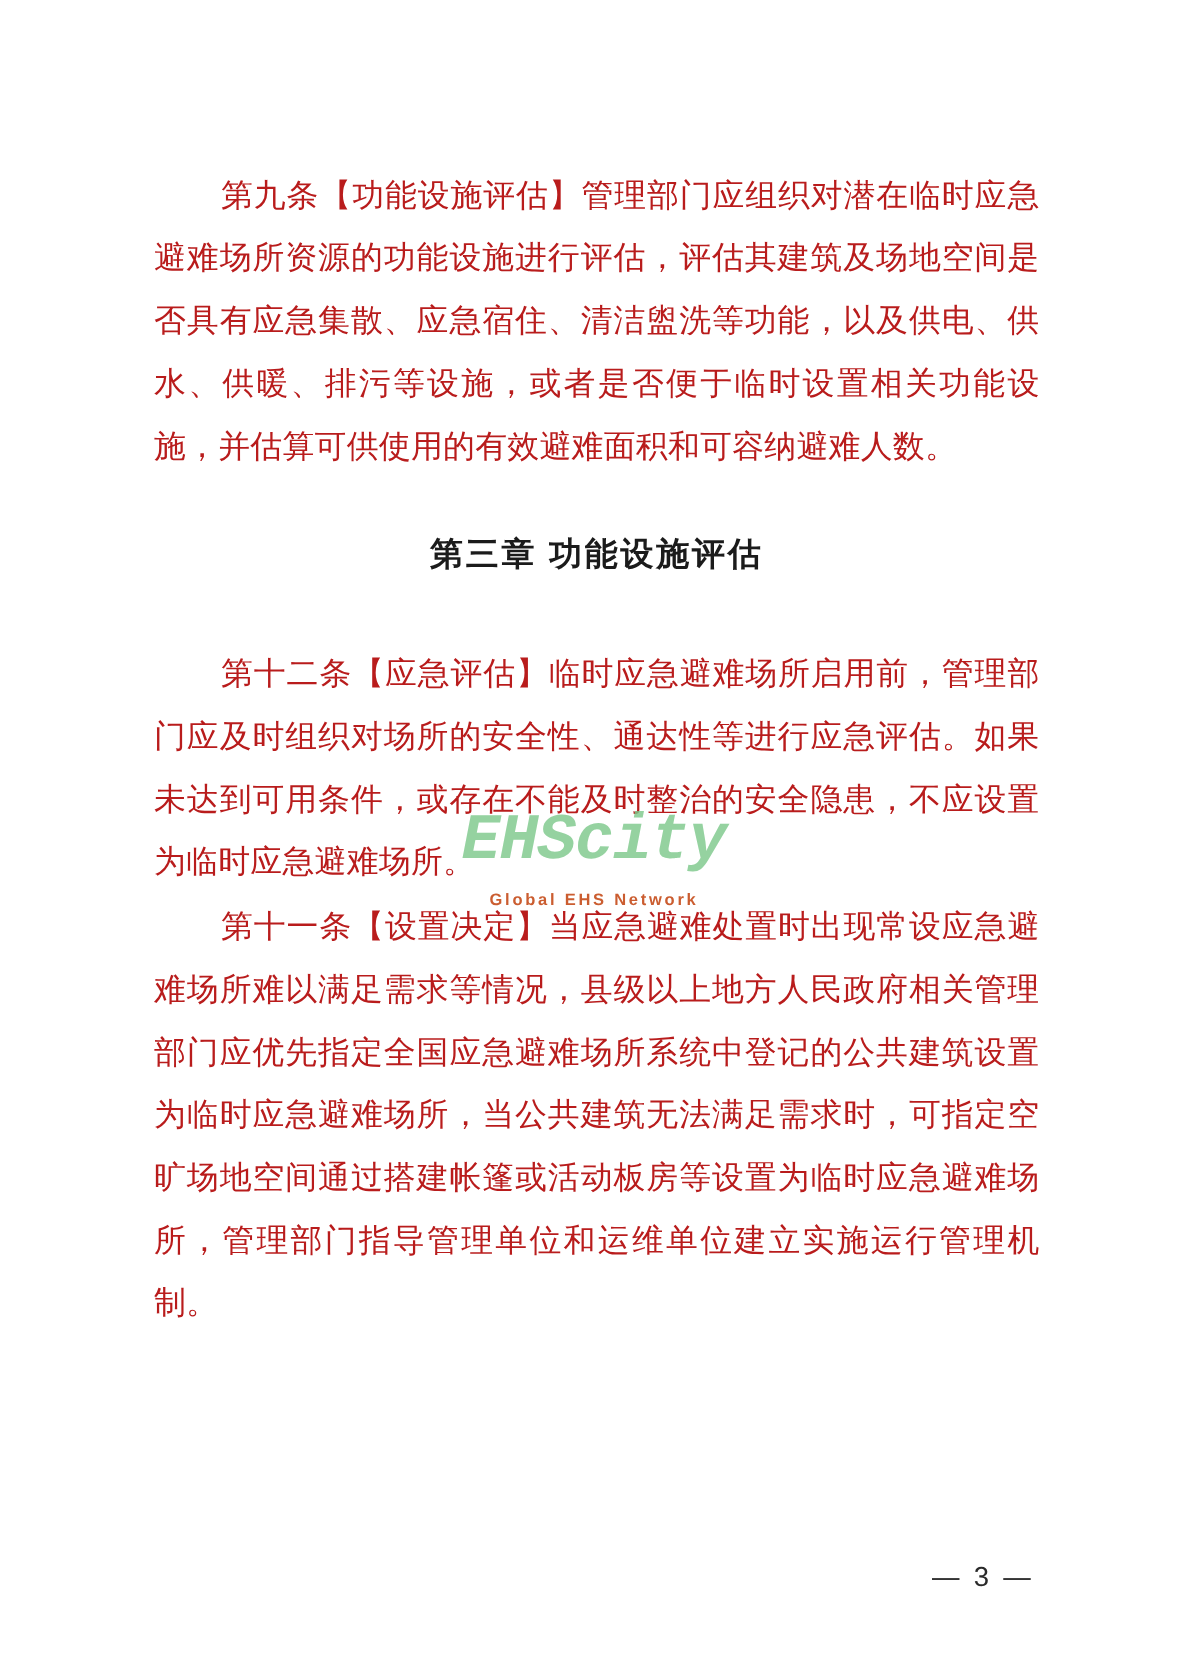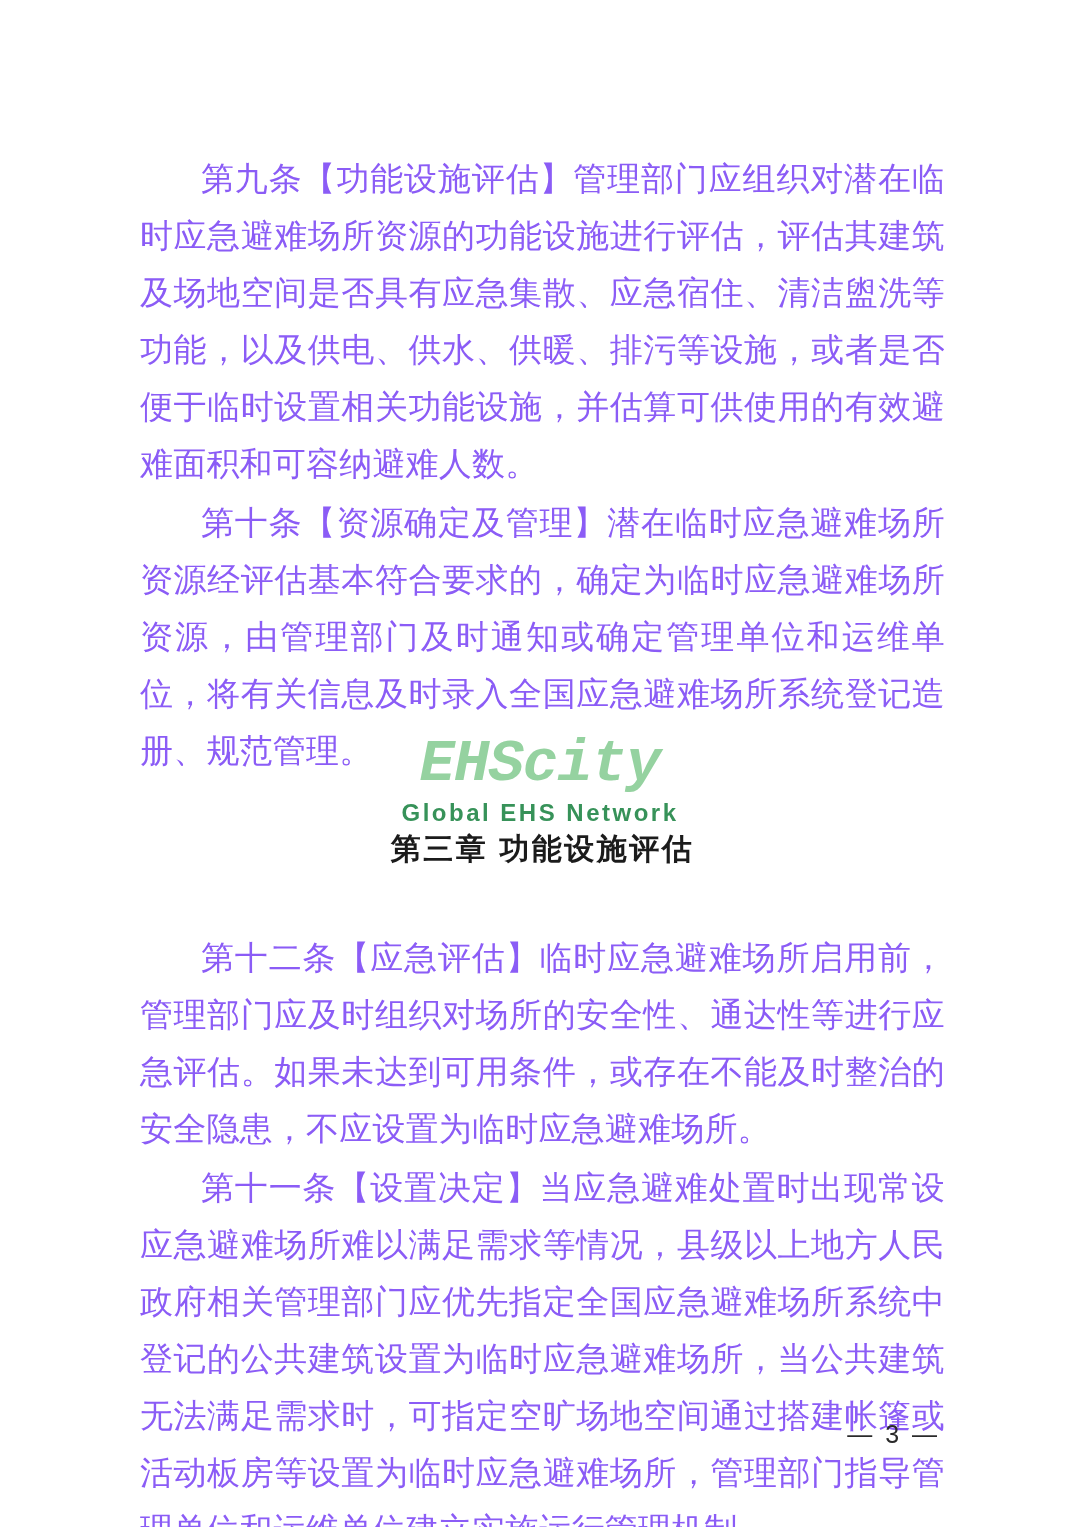--- a/index.html
+++ b/index.html
@@ -18,23 +18,23 @@
     overflow: hidden;
     box-sizing: border-box;
   }
   .content {
     position: absolute;
     left: 140px;
     top: 150px;
     width: 805px;
   }
   .para {
-    font-size: 33px;
+    font-size: 29px;
     line-height: 57px;
-    color: #8b5cf6;
+    color: #b91c1c;
     text-align: justify;
     text-justify: inter-ideograph;
     text-indent: 61px;
     margin: 0 0 2px 0;
     letter-spacing: 0.2px;
   }
   .chapter-heading {
     font-size: 30px;
     line-height: 56px;
     color: #1b1b1b;
@@ -56,44 +56,43 @@
     font-size: 59px;
     font-weight: bold;
     font-style: italic;
     color: #7ec98c;
     opacity: 0.82;
     letter-spacing: -1px;
     line-height: 60px;
     font-family: Liberation Mono, monospace;
   }
   .wm-sub {
-    font-size: 24px;
+    font-size: 15px;
     font-weight: bold;
-    color: #15803d;
+    color: #c2410c;
     opacity: 0.85;
     letter-spacing: 2.5px;
-    margin-top: 4px;
+    margin-top: 15px;
   }
   .page-number {
     position: absolute;
     right: 140px;
     bottom: 78px;
     font-size: 25px;
     color: #2a2a2a;
     letter-spacing: 3px;
   }
 </style>
 </head>
 <body>
 
 <div class="page">
 
   <div class="content">
     <p class="para">第九条【功能设施评估】管理部门应组织对潜在临时应急避难场所资源的功能设施进行评估，评估其建筑及场地空间是否具有应急集散、应急宿住、清洁盥洗等功能，以及供电、供水、供暖、排污等设施，或者是否便于临时设置相关功能设施，并估算可供使用的有效避难面积和可容纳避难人数。</p>
-    <p class="para">第十条【资源确定及管理】潜在临时应急避难场所资源经评估基本符合要求的，确定为临时应急避难场所资源，由管理部门及时通知或确定管理单位和运维单位，将有关信息及时录入全国应急避难场所系统登记造册、规范管理。</p>
 
     <h2 class="chapter-heading">第三章  功能设施评估</h2>
 
     <div class="spacer-sm"></div>
 
     <p class="para">第十二条【应急评估】临时应急避难场所启用前，管理部门应及时组织对场所的安全性、通达性等进行应急评估。如果未达到可用条件，或存在不能及时整治的安全隐患，不应设置为临时应急避难场所。</p>
     <p class="para">第十一条【设置决定】当应急避难处置时出现常设应急避难场所难以满足需求等情况，县级以上地方人民政府相关管理部门应优先指定全国应急避难场所系统中登记的公共建筑设置为临时应急避难场所，当公共建筑无法满足需求时，可指定空旷场地空间通过搭建帐篷或活动板房等设置为临时应急避难场所，管理部门指导管理单位和运维单位建立实施运行管理机制。</p>
   </div>
 
   <div class="watermark">

